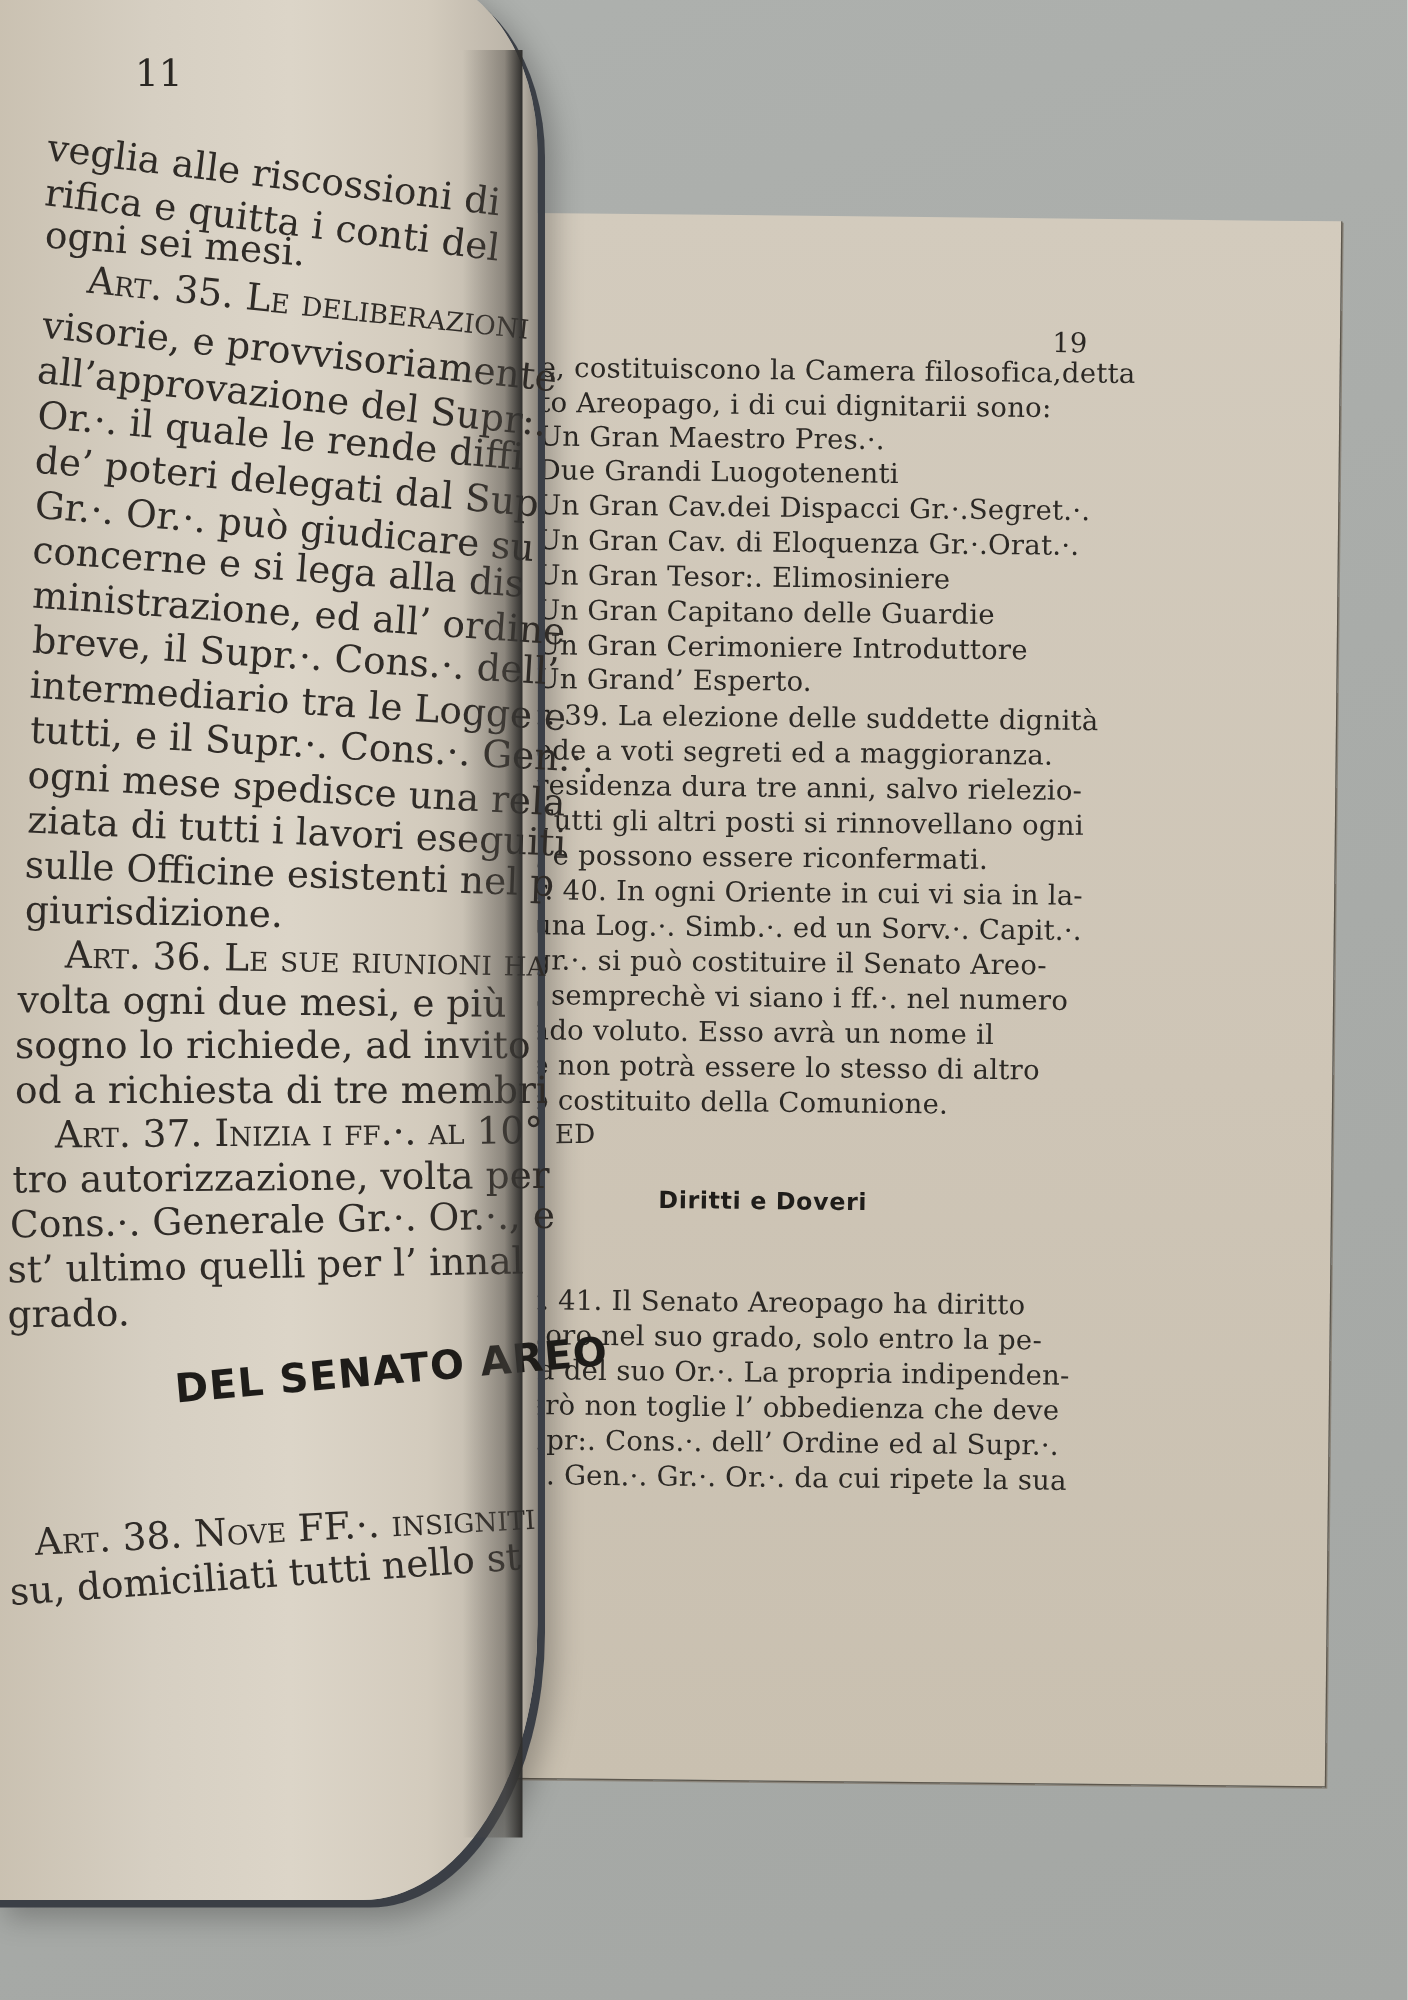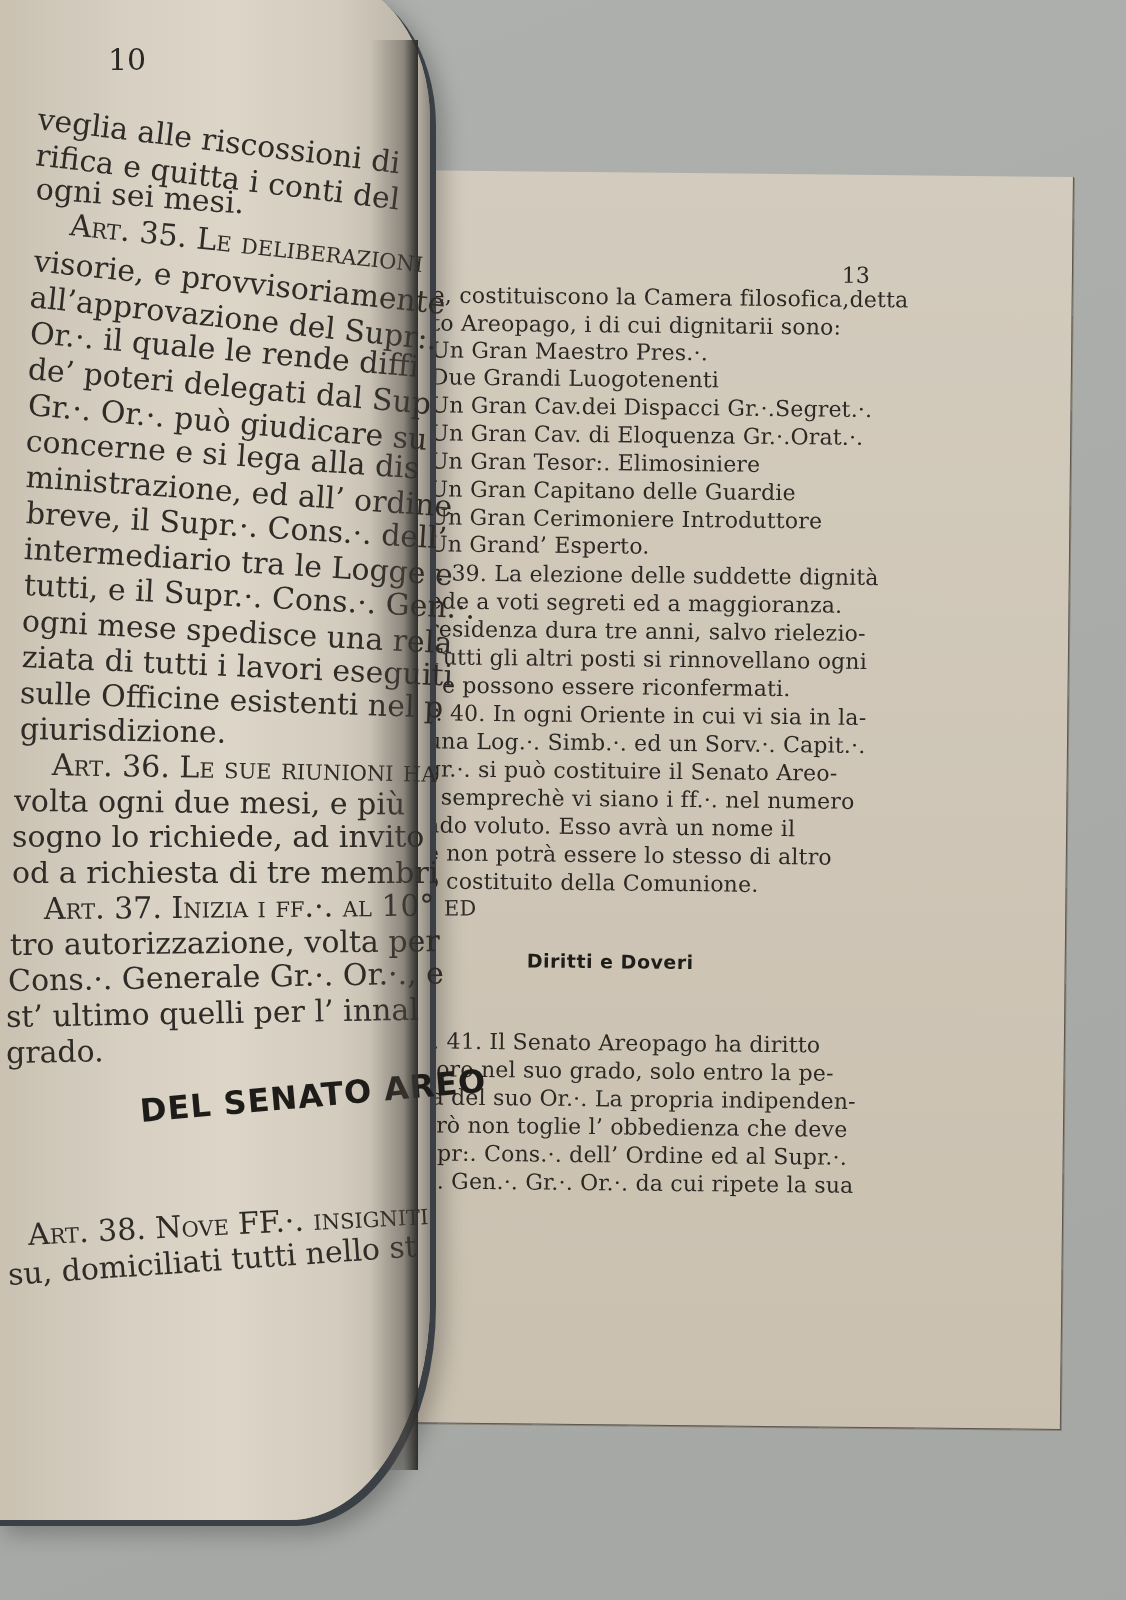--- a/index.html
+++ b/index.html
@@ -52,21 +52,21 @@
     letter-spacing: 1px;
   }
   .sc { font-variant: small-caps; }
 </style>
 </head>
 <body>
 
 <div class="scene">
 
   <div class="page-right">
-    <span class="pg-num-right">13</span>
+    <span class="pg-num-right">19</span>
 
     <div class="r-line" style="top:112px;">e, costituiscono la Camera filosofica,detta</div>
     <div class="r-line" style="top:140px;">to Areopago, i di cui dignitarii sono:</div>
     <div class="r-line" style="top:167px;">Un Gran Maestro Pres.·.</div>
     <div class="r-line" style="top:194px;">Due Grandi Luogotenenti</div>
     <div class="r-line" style="top:222px;">Un Gran Cav.dei Dispacci Gr.·.Segret.·.</div>
     <div class="r-line" style="top:250px;">Un Gran Cav. di Eloquenza Gr.·.Orat.·.</div>
     <div class="r-line" style="top:278px;">Un Gran Tesor:. Elimosiniere</div>
     <div class="r-line" style="top:306px;">Un Gran Capitano delle Guardie</div>
     <div class="r-line" style="top:334px;">Un Gran Cerimoniere Introduttore</div>
@@ -88,21 +88,21 @@
 
     <div class="r-line" style="top:858px;">r. 41. Il Senato Areopago ha diritto</div>
     <div class="r-line" style="top:886px;">voro nel suo grado, solo entro la pe-</div>
     <div class="r-line" style="top:914px;">ia del suo Or.·. La propria indipenden-</div>
     <div class="r-line" style="top:942px;">erò non toglie l’ obbedienza che deve</div>
     <div class="r-line" style="top:970px;">upr:. Cons.·. dell’ Ordine ed al Supr.·.</div>
     <div class="r-line" style="top:998px;">.·. Gen.·. Gr.·. Or.·. da cui ripete la sua</div>
   </div>
 
   <div class="page-left">
-    <span class="pg-num-left">10</span>
+    <span class="pg-num-left">11</span>
 
     <div class="l-line" style="left:48px; top:122px; transform:rotate(7deg);">veglia alle riscossioni di</div>
     <div class="l-line" style="left:46px; top:158px; transform:rotate(7deg);">rifica e quitta i conti del</div>
     <div class="l-line" style="left:46px; top:192px; transform:rotate(4deg);">ogni sei mesi.</div>
     <div class="l-line sc" style="left:80px; top:228px; transform:rotate(6deg);">Art. 35. Le deliberazioni</div>
     <div class="l-line" style="left:44px; top:264px; transform:rotate(6deg);">visorie, e provvisoriamente</div>
     <div class="l-line" style="left:40px; top:300px; transform:rotate(6deg);">all’approvazione del Supr:.</div>
     <div class="l-line" style="left:40px; top:336px; transform:rotate(5deg);">Or.·. il quale le rende diffi</div>
     <div class="l-line" style="left:38px; top:372px; transform:rotate(5deg);">de’ poteri delegati dal Sup</div>
     <div class="l-line" style="left:38px; top:408px; transform:rotate(5deg);">Gr.·. Or.·. può giudicare su</div>

